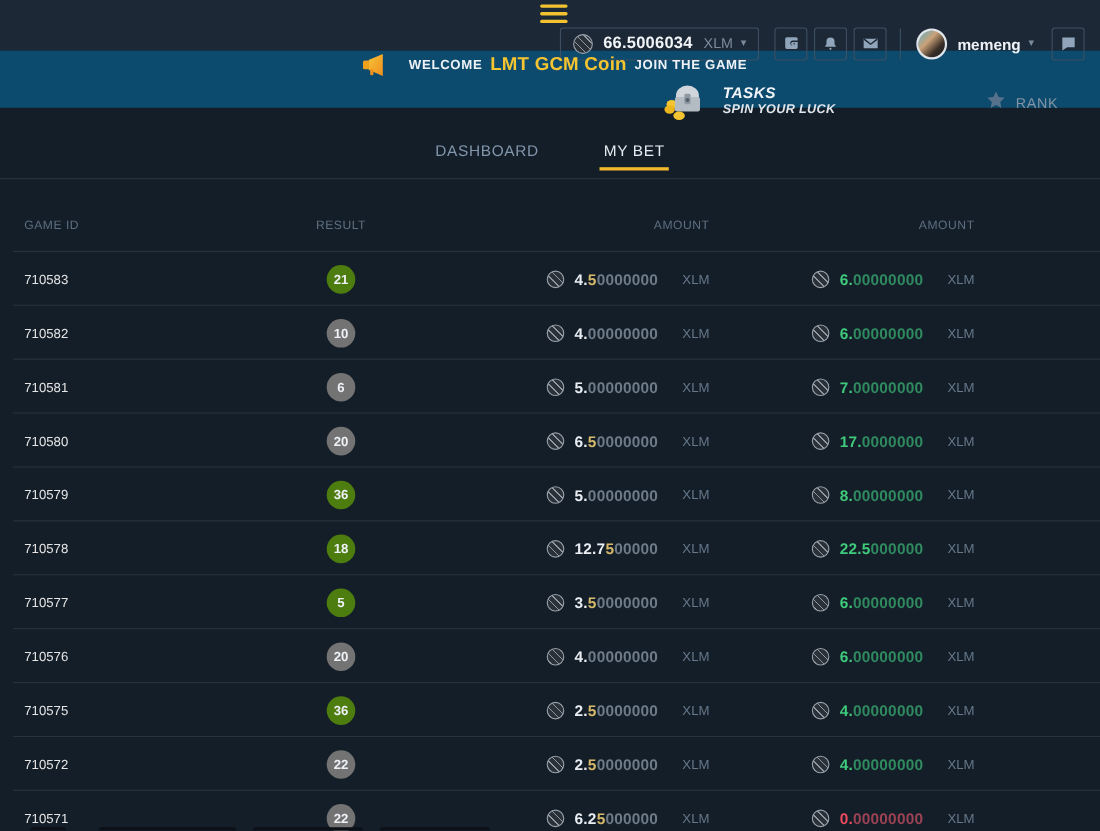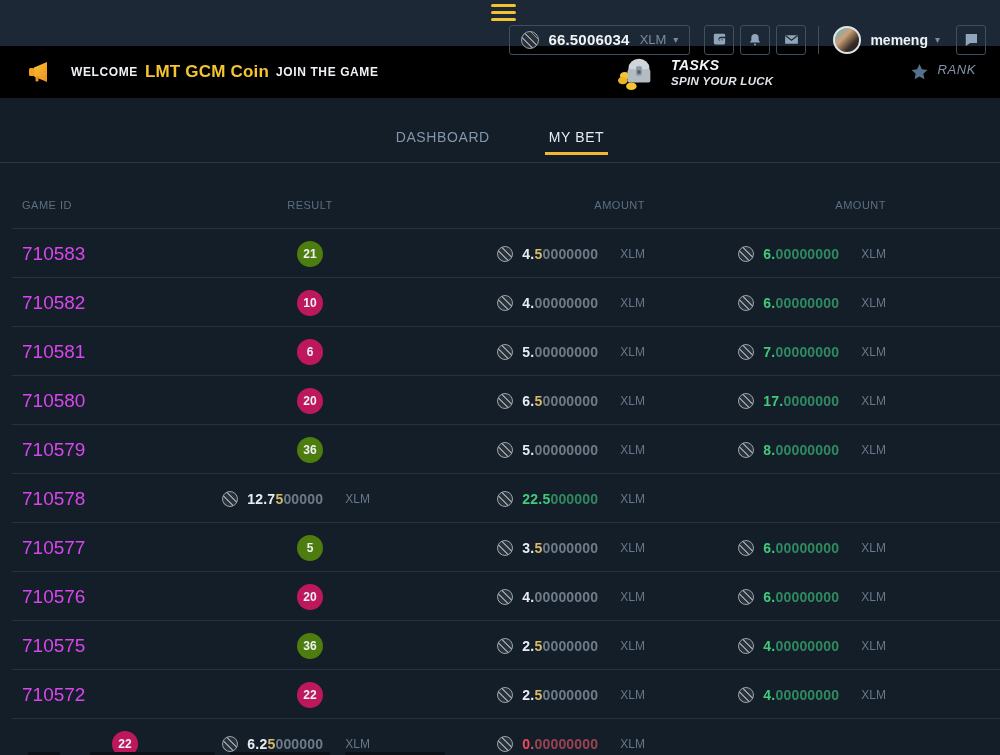--- a/index.html
+++ b/index.html
@@ -43,33 +43,33 @@
   .v-divider { width:1px; height:28px; background:#3e4f61; margin:0 14px 0 12px; }
   .avatar {
     width:28px; height:28px; border-radius:50%; border:2px solid #dfe5ea;
     background:linear-gradient(135deg,#5fb3c4 0%,#c9a178 38%,#3a2f28 70%,#14181d 100%);
   }
   .username { font-size:14px; font-weight:bold; color:#eef2f6; margin:0 7px 0 9px; }
   .chat-btn { margin-left:16px; }
 
   
   .banner {
-    height:52px; background:#000000;
-    display:flex; align-items:center; padding:0 20px 0 26px;
+    height:52px; background:#0c4a6e;
+    display:flex; align-items:center; padding:0 20px 0 26px;flex-direction:column;
   }
   .banner-left { display:flex; align-items:center; }
   .megaphone { margin-right:19px; }
   .welcome-label, .join-label { font-size:12px; font-weight:bold; color:#eef2f6; letter-spacing:.6px; }
   .coin-highlight { font-size:17px; font-weight:bold; color:#f5c531; margin:0 7px; letter-spacing:.2px; }
   .banner-right { margin-left:auto; display:flex; align-items:center;gap:40px; }
   .tasks-block { display:flex; align-items:center; cursor:pointer; }
   .tasks-text { margin-left:10px; font-style:italic; }
   .tasks-title { font-size:14px; font-weight:bold; color:#f2f5f8; letter-spacing:.4px; }
   .tasks-subtitle { font-size:11.5px; color:#dfe5ea; margin-top:2px; letter-spacing:.3px;font-weight:bold; }
-  .rank-block { display:flex; align-items:flex-start; margin-left:96px; margin-right:4px; cursor:pointer;font-style:italic; }
+  .rank-block { display:flex; align-items:flex-end; margin-left:96px; margin-right:18px; cursor:pointer; }
   .rank-label { font-size:13px; color:#8494a3; margin-left:7px; letter-spacing:.6px; }
 
   
   .tabs-section {
     height:65px; border-bottom:1px solid #2a3744;
     display:flex; justify-content:center; align-items:flex-end;
   }
   .tabs { display:flex; gap:51px; margin-bottom:7px; }
   .tab {
     padding:0 4px 7px; font-size:14px; letter-spacing:.6px;
@@ -88,29 +88,29 @@
   .th.game-id { padding-left:22px; }
   .th.result { justify-self:center; }
   .th.amount, .th.profit { justify-self:end; }
   .table-header-divider { height:1px; background:#27333f; margin-left:12px; }
 
   .row { height:49px; align-items:center; position:relative; cursor:pointer; }
   .row::after {
     content:""; position:absolute; left:12px; right:0; bottom:0;
     height:1px; background:#26323e;
   }
-  .cell-game-id { font-size:19px; color:#d946ef; padding-left:22px; }
+  .cell-game-id { font-size:12px; color:#e5e5e5; padding-left:22px; }
   .cell-result { display:flex; justify-content:center; }
   .badge {
     width:26px; height:26px; border-radius:50%;
     display:flex; align-items:center; justify-content:center;
     font-size:12px; font-weight:bold; color:#eef1f6;
   }
   .badge.navy { background:#4d7c0f; }
-  .badge.pink { background:#be185d; }
+  .badge.pink { background:#737373; }
   .cell-money { display:flex; align-items:center; justify-content:flex-end; }
   .num { font-size:14px; font-weight:bold; margin-left:9px; letter-spacing:.2px; }
   .amount-main { color:#e9edf2; }
   .amount-accent { color:#d6b96a; }
   .amount-zeros { color:#6e7b89; }
   .cur-label { font-size:12px; color:#66788a; margin-left:22px; }
   .profit-value.win .profit-sig { color:#3fca7c; }
   .profit-value.win .profit-zeros { color:#2f8a60; }
   .profit-value.loss .profit-sig { color:#f04a5e; }
   .profit-value.loss .profit-zeros { color:#9c4255; }
@@ -305,20 +305,23 @@
     </div>
     <div class="cell-money">
       <span class="coin"></span>
       <span class="num profit-value win"><span class="profit-sig">8.</span><span class="profit-zeros">00000000</span></span>
       <span class="cur-label">XLM</span>
     </div>
   </div>
 
   <div class="grid row">
     <div class="cell-game-id">710578</div>
+    <div class="cell-result">
+      <div class="badge navy">18</div>
+    </div>
     <div class="cell-money">
       <span class="coin"></span>
       <span class="num"><span class="amount-main">12.7</span><span class="amount-accent">5</span><span class="amount-zeros">00000</span></span>
       <span class="cur-label">XLM</span>
     </div>
     <div class="cell-money">
       <span class="coin"></span>
       <span class="num profit-value win"><span class="profit-sig">22.5</span><span class="profit-zeros">000000</span></span>
       <span class="cur-label">XLM</span>
     </div>
@@ -386,20 +389,21 @@
       <span class="cur-label">XLM</span>
     </div>
     <div class="cell-money">
       <span class="coin"></span>
       <span class="num profit-value win"><span class="profit-sig">4.</span><span class="profit-zeros">00000000</span></span>
       <span class="cur-label">XLM</span>
     </div>
   </div>
 
   <div class="grid row">
+    <div class="cell-game-id">710571</div>
     <div class="cell-result">
       <div class="badge pink">22</div>
     </div>
     <div class="cell-money">
       <span class="coin"></span>
       <span class="num"><span class="amount-main">6.2</span><span class="amount-accent">5</span><span class="amount-zeros">000000</span></span>
       <span class="cur-label">XLM</span>
     </div>
     <div class="cell-money">
       <span class="coin"></span>

